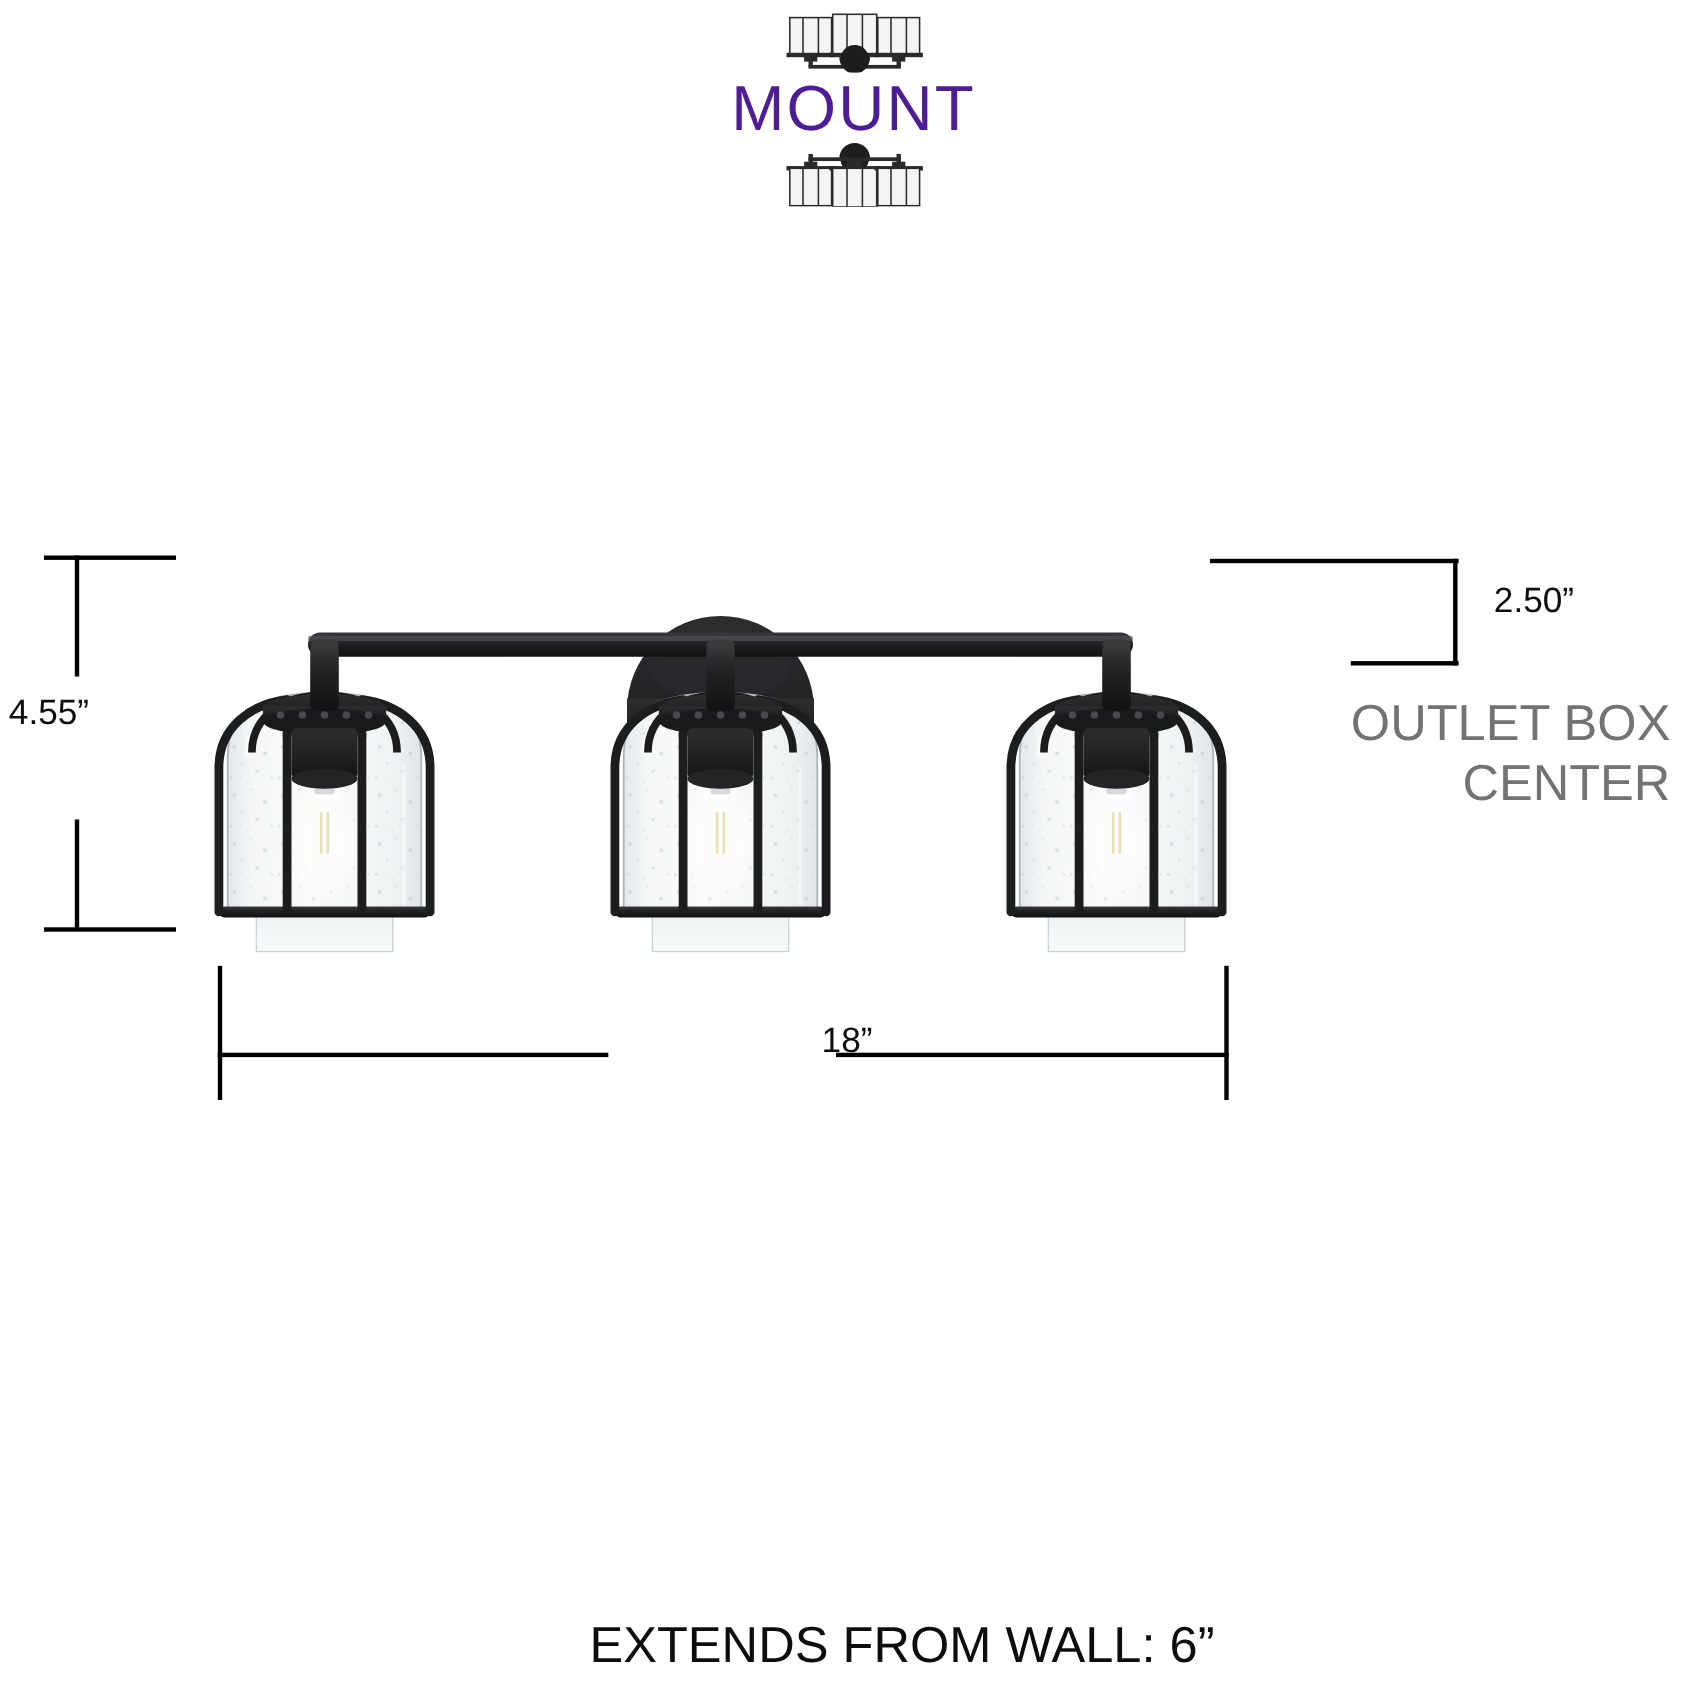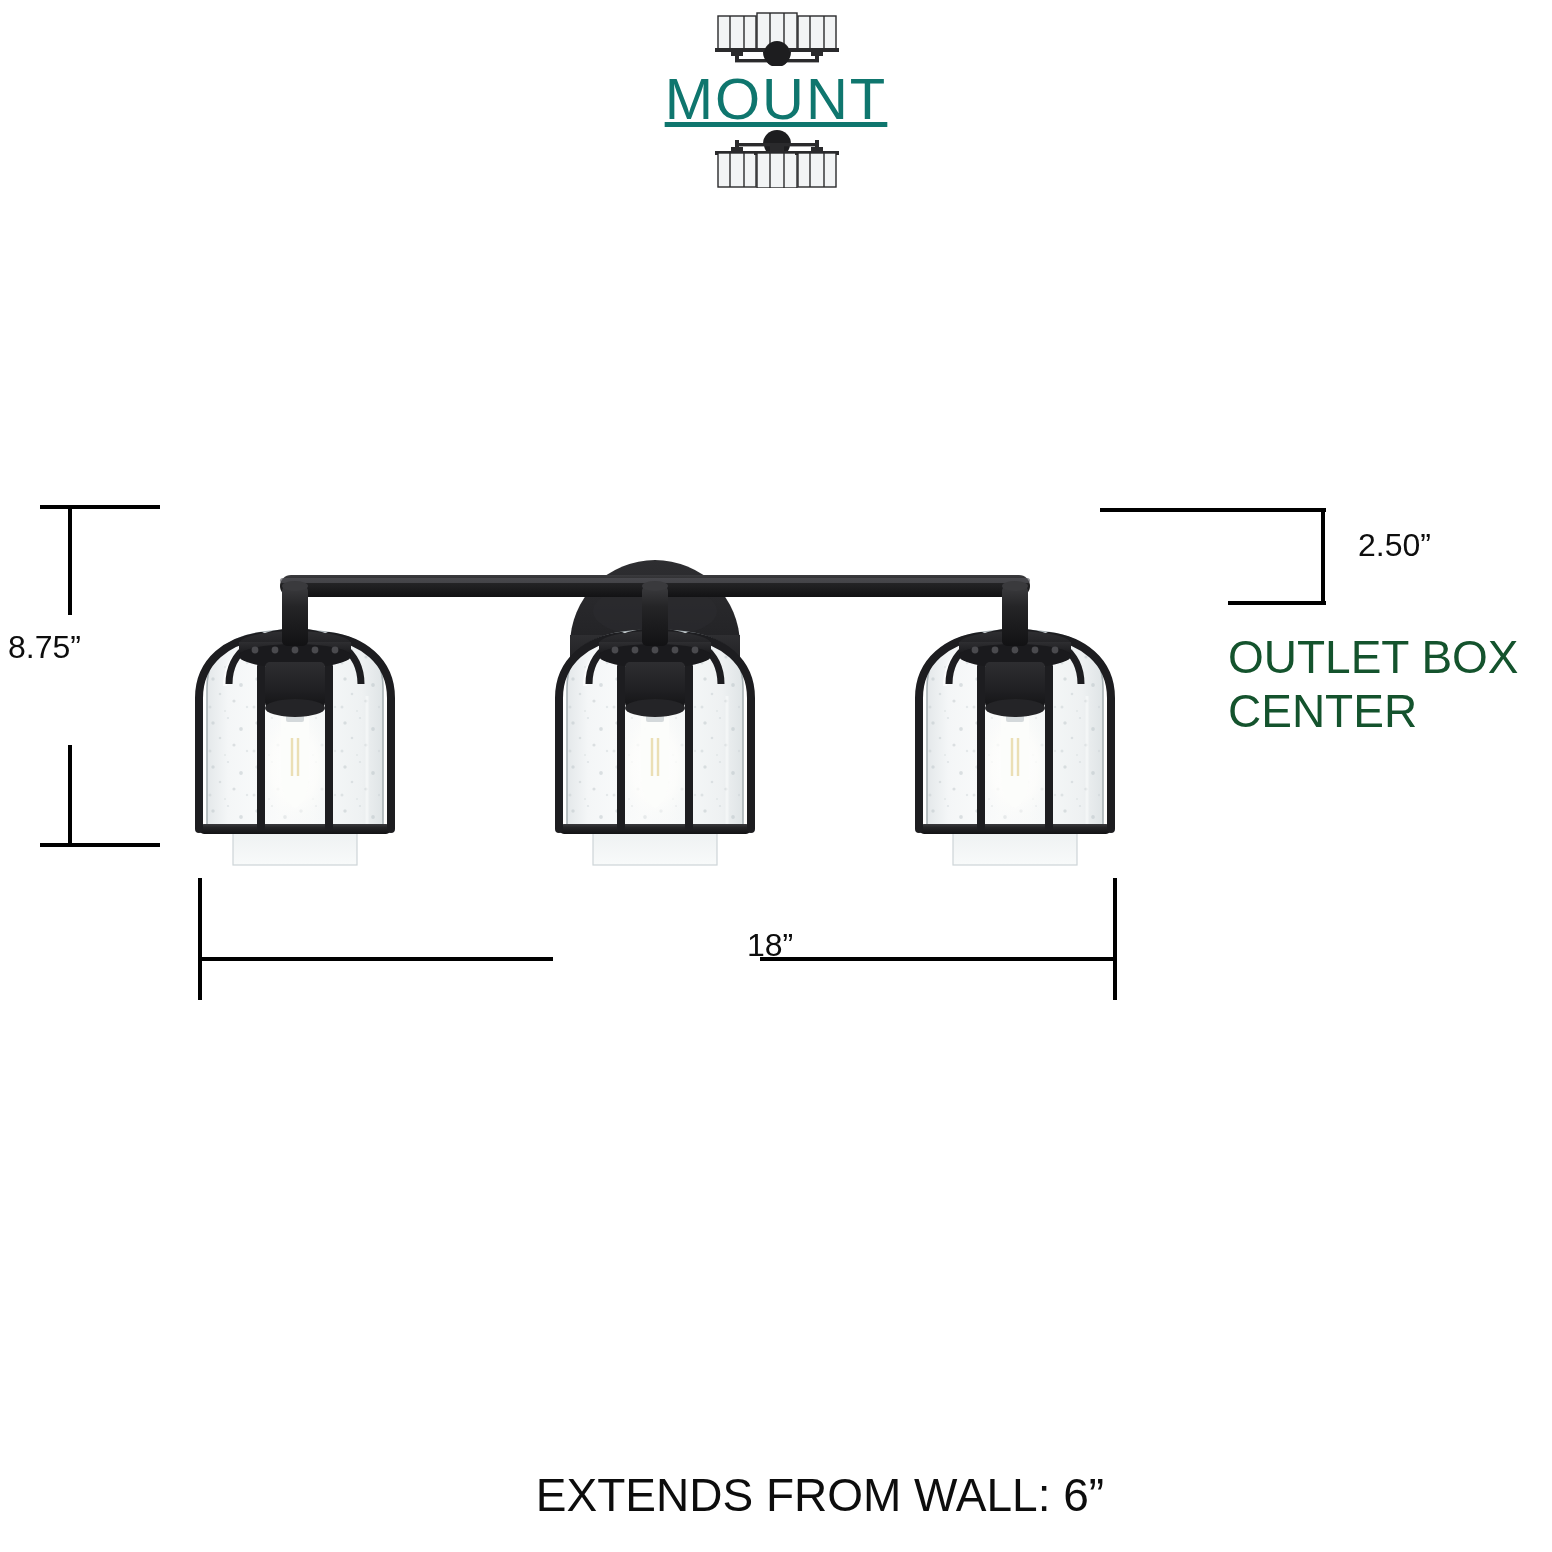--- a/index.html
+++ b/index.html
@@ -29,23 +29,22 @@
     display: flex;
     flex-direction: column;
     align-items: center;
   }
   .mount-title {
     font-size: 58px;
     font-weight: 300;
     letter-spacing: 2px;
     line-height: 1;
     margin: 4px 0 2px 0;
-    color: #0f766e;
-    white-space: nowrap;
-    text-decoration: underline;
+    color: #4c1d95;
+    white-space: nowrap;
   }
   .mount-icon {
     display: block;
   }
 
   
   .backplate-caption {
     position: absolute;
     left: 270px;
     top: 378px;
@@ -101,23 +100,24 @@
   .dim-label.depth-label {
     left: 1358px;
     top: 528px;
   }
   .note-label {
     position: absolute;
     left: 1228px;
     top: 630px;
     font-size: 46px;
     font-weight: 400;
-    color: #14532d;
+    color: #737373;
     line-height: 1.18;
     white-space: nowrap;
+    text-align: right;
   }
 
   
   .fixture-art {
     position: absolute;
     left: 150px;
     top: 495px;
     width: 1010px;
     height: 380px;
   }
@@ -193,21 +193,21 @@
       </g>
     </svg>
   </div>
 
 
   <div>
     <div class="rule-h" style="left:40px;  top:505px; width:120px;"></div>
     <div class="rule-h" style="left:40px;  top:843px; width:120px;"></div>
     <div class="rule-v" style="left:68px;  top:505px; height:110px;"></div>
     <div class="rule-v" style="left:68px;  top:745px; height:100px;"></div>
-    <div class="dim-label height-label">8.75”</div>
+    <div class="dim-label height-label">4.55”</div>
   </div>
 
   <div>
     <div class="rule-h" style="left:1100px; top:508px; width:226px;"></div>
     <div class="rule-h" style="left:1228px; top:601px; width:98px;"></div>
     <div class="rule-v" style="left:1321px; top:508px; height:97px;"></div>
     <div class="dim-label depth-label">2.50”</div>
     <div class="note-label">
       <span>OUTLET BOX</span><br>
       <span>CENTER</span>

